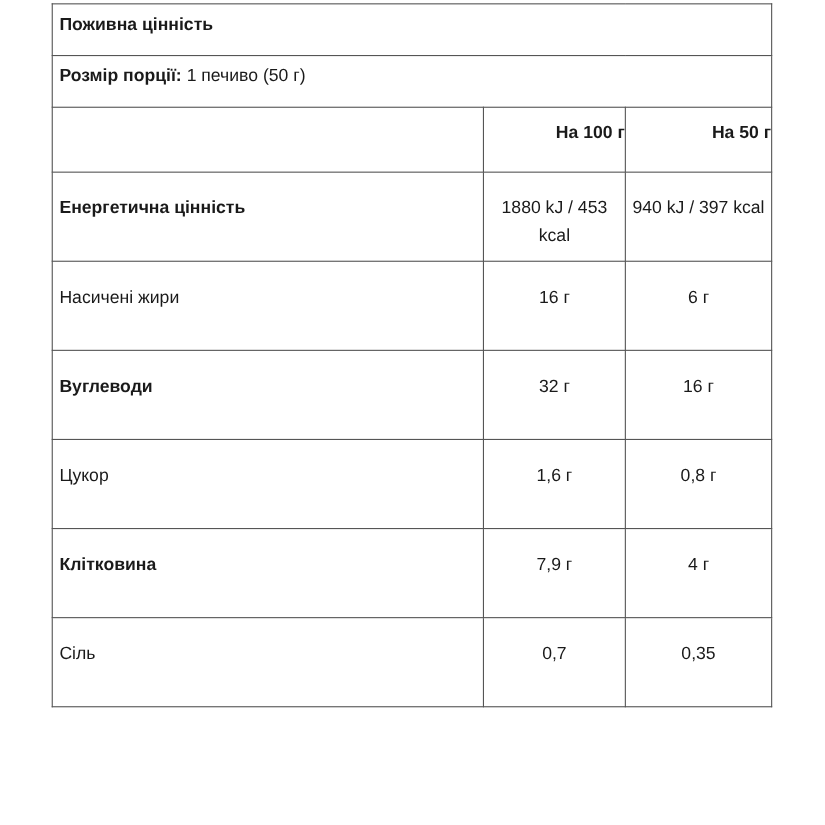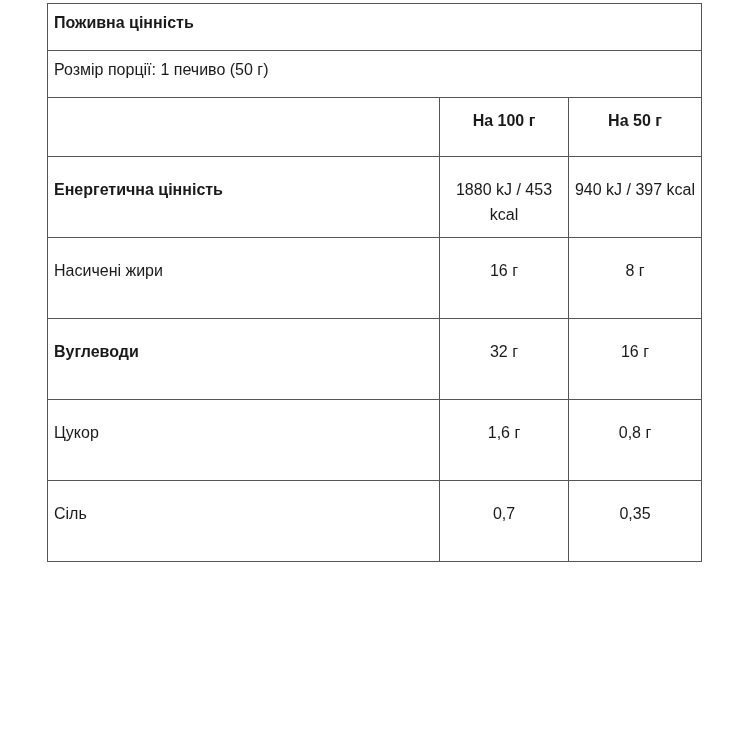--- a/index.html
+++ b/index.html
@@ -6,26 +6,26 @@
   body { width: 750px; height: 750px; position: relative; overflow: hidden;
          font-family: "Liberation Sans", "DejaVu Sans", sans-serif; color: #1a1a1a; }
   .wrap { position: absolute; left: 47px; top: 3px; width: 654px; }
   table { border-collapse: collapse; width: 654px; table-layout: fixed; }
   td { border: 1.5px solid #555; font-size: 16px; vertical-align: top; padding: 0; }
   .full { padding: 10px 6px; height: 26px; }
   .title { font-weight: bold; }
   .label { padding: 24px 6px 0 6px; }
   .bold { font-weight: bold; }
   .num { text-align: center; padding-top: 20px; line-height: 25px; }
-  .hdr { text-align: center; font-weight: bold; padding-top: 14px; }
+  .hdr { text-align: right; font-weight: bold; padding-top: 14px; }
   tr.hrow td { height: 44px; }
   tr.drow td { height: 59px; }
   tr.drow td.label { height: 50px; }
   tr.drow td.num { height: 60px; }
-  .srv-label { font-weight: normal; margin-top: 32px; }
+  .srv-label { font-weight: bold; margin-top: 32px; }
 </style>
 </head>
 <body>
 
 <div class="wrap">
   <table>
     <colgroup>
       <col style="width:392px">
       <col style="width:129px">
       <col style="width:133px">
@@ -46,32 +46,37 @@
       <td class="hdr">На 50 г</td>
     </tr>
     <tr class="drow">
       <td class="label bold">Енергетична цінність</td>
       <td class="num">1880 kJ / 453 kcal</td>
       <td class="num">940 kJ / 397 kcal</td>
     </tr>
     <tr class="drow">
       <td class="label">Насичені жири</td>
       <td class="num">16 г</td>
-      <td class="num">8 г</td>
+      <td class="num">6 г</td>
     </tr>
     <tr class="drow">
       <td class="label bold">Вуглеводи</td>
       <td class="num">32 г</td>
       <td class="num">16 г</td>
     </tr>
     <tr class="drow">
       <td class="label">Цукор</td>
       <td class="num">1,6 г</td>
       <td class="num">0,8 г</td>
     </tr>
     <tr class="drow">
+      <td class="label bold">Клітковина</td>
+      <td class="num">7,9 г</td>
+      <td class="num">4 г</td>
+    </tr>
+    <tr class="drow">
       <td class="label">Сіль</td>
       <td class="num">0,7</td>
       <td class="num">0,35</td>
     </tr>
   </tbody>
     </table>
 </div>
 
 </body></html>

